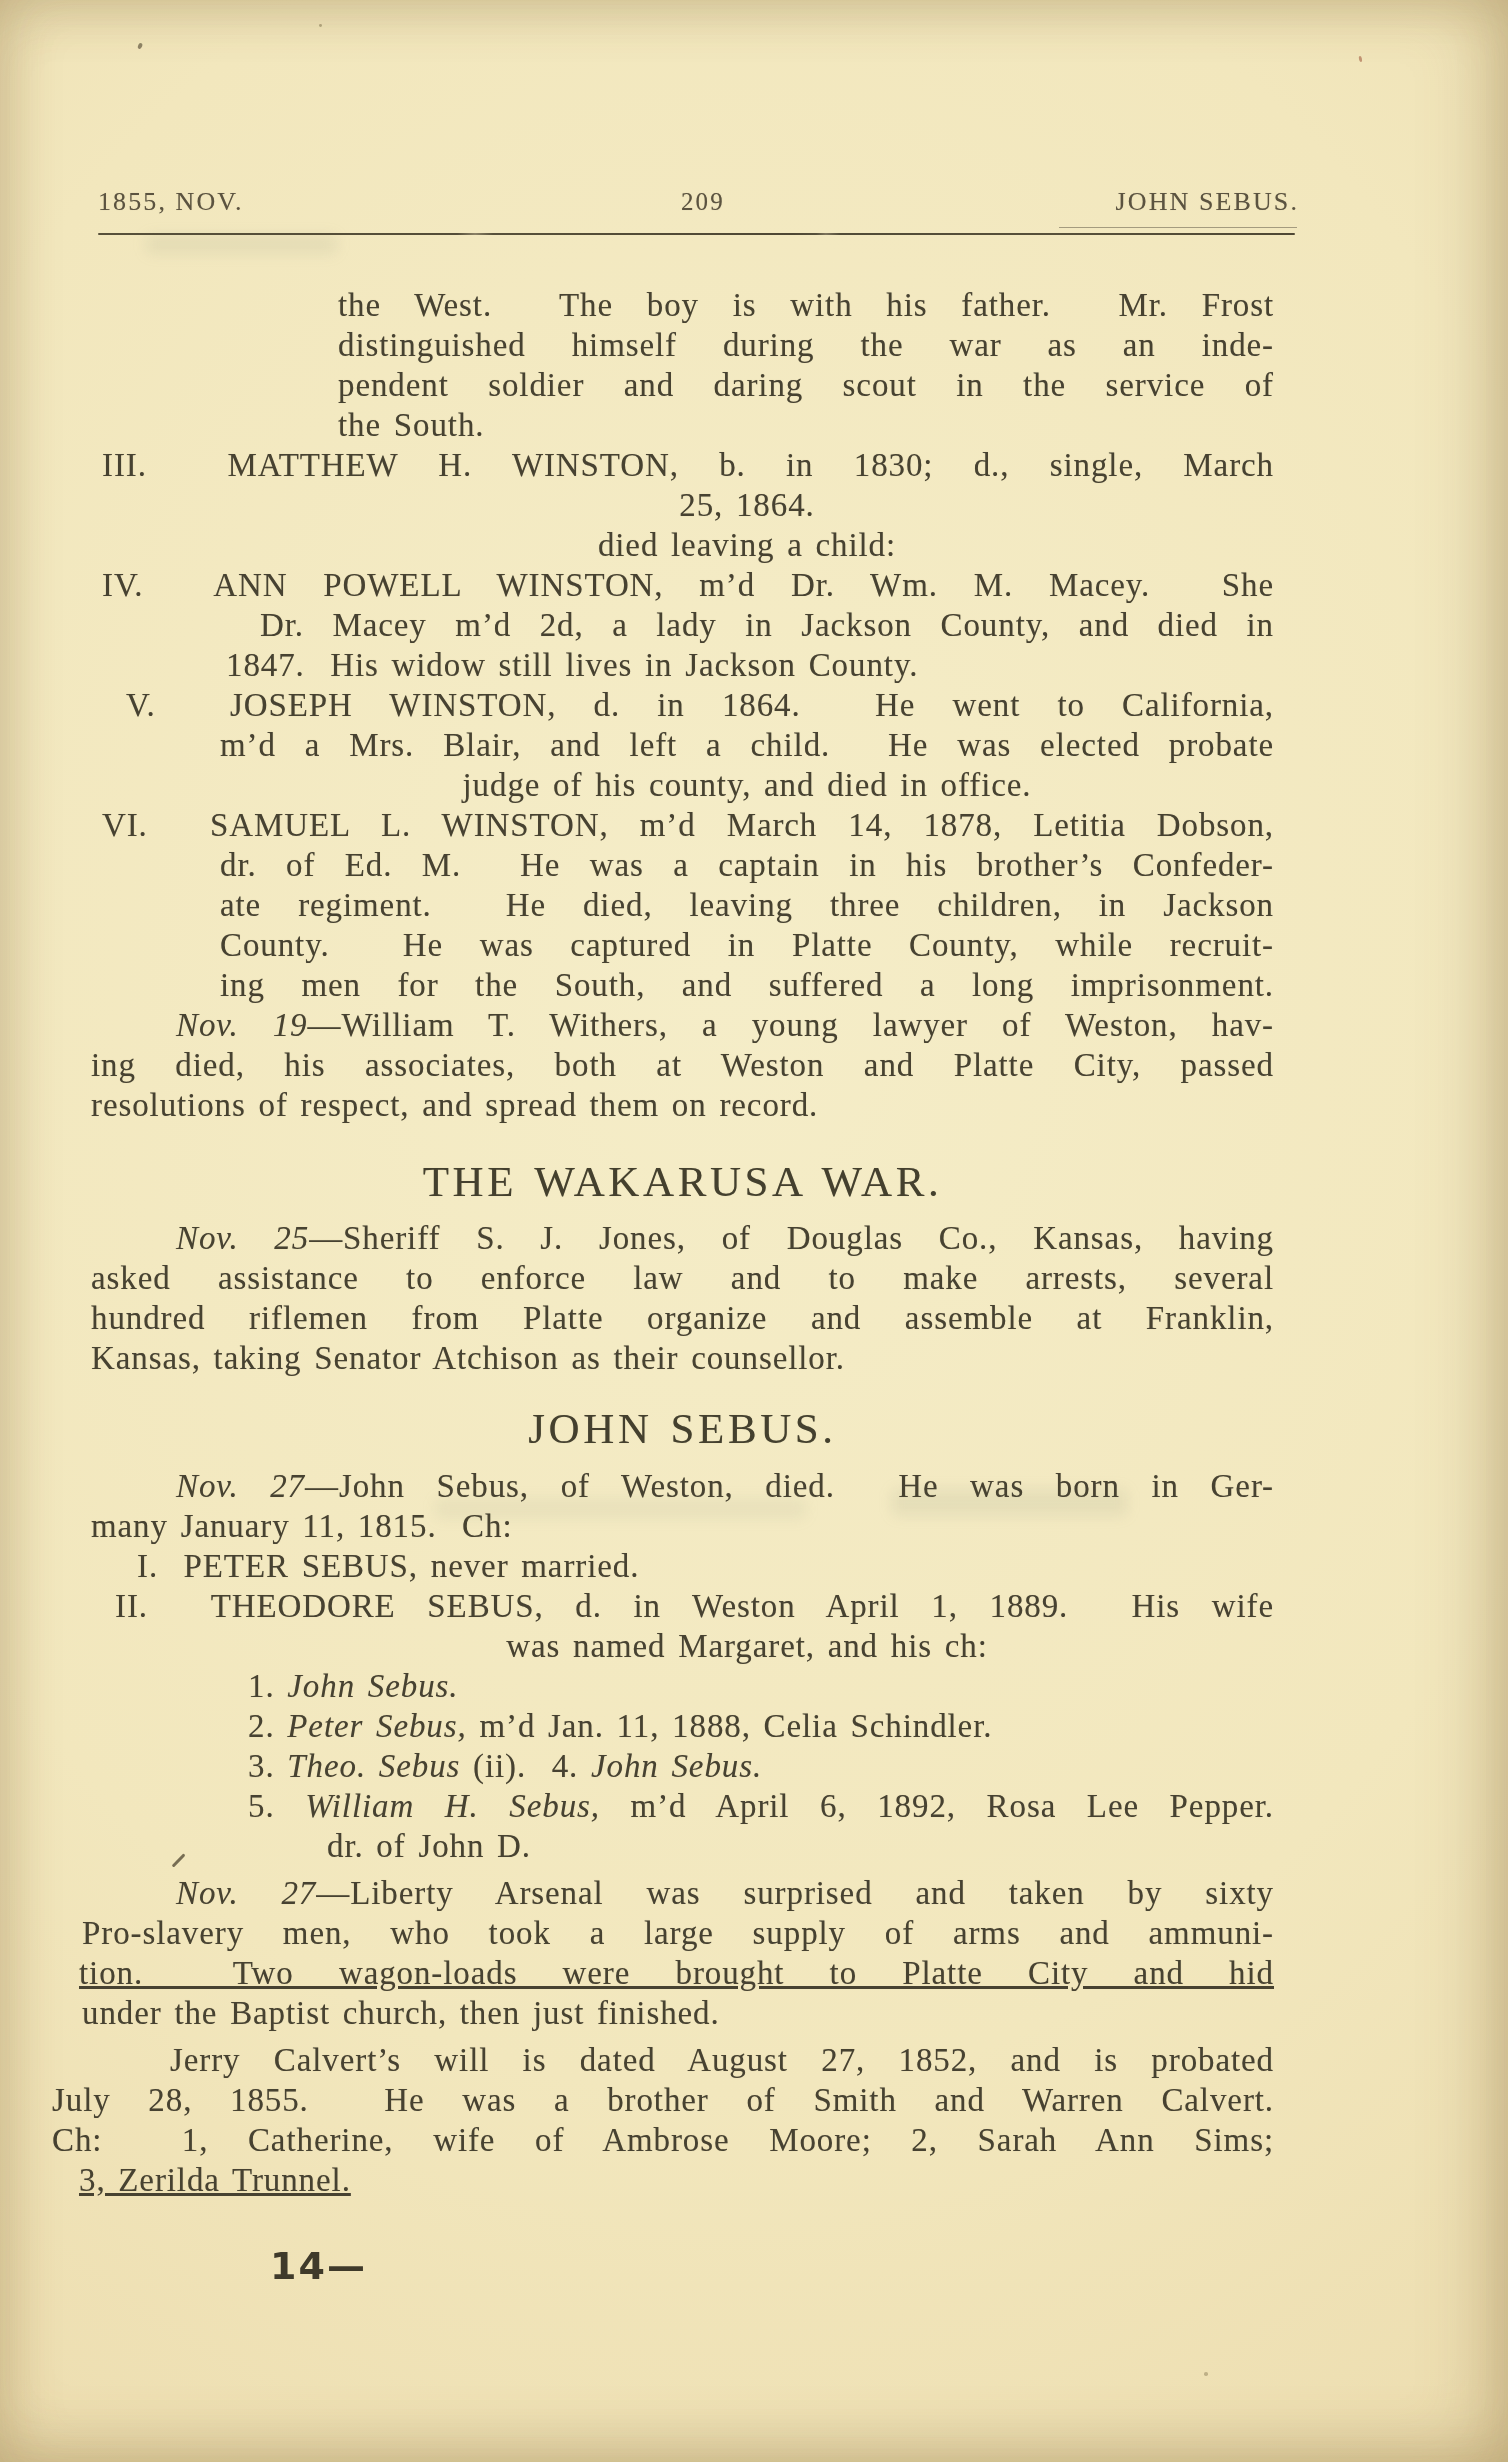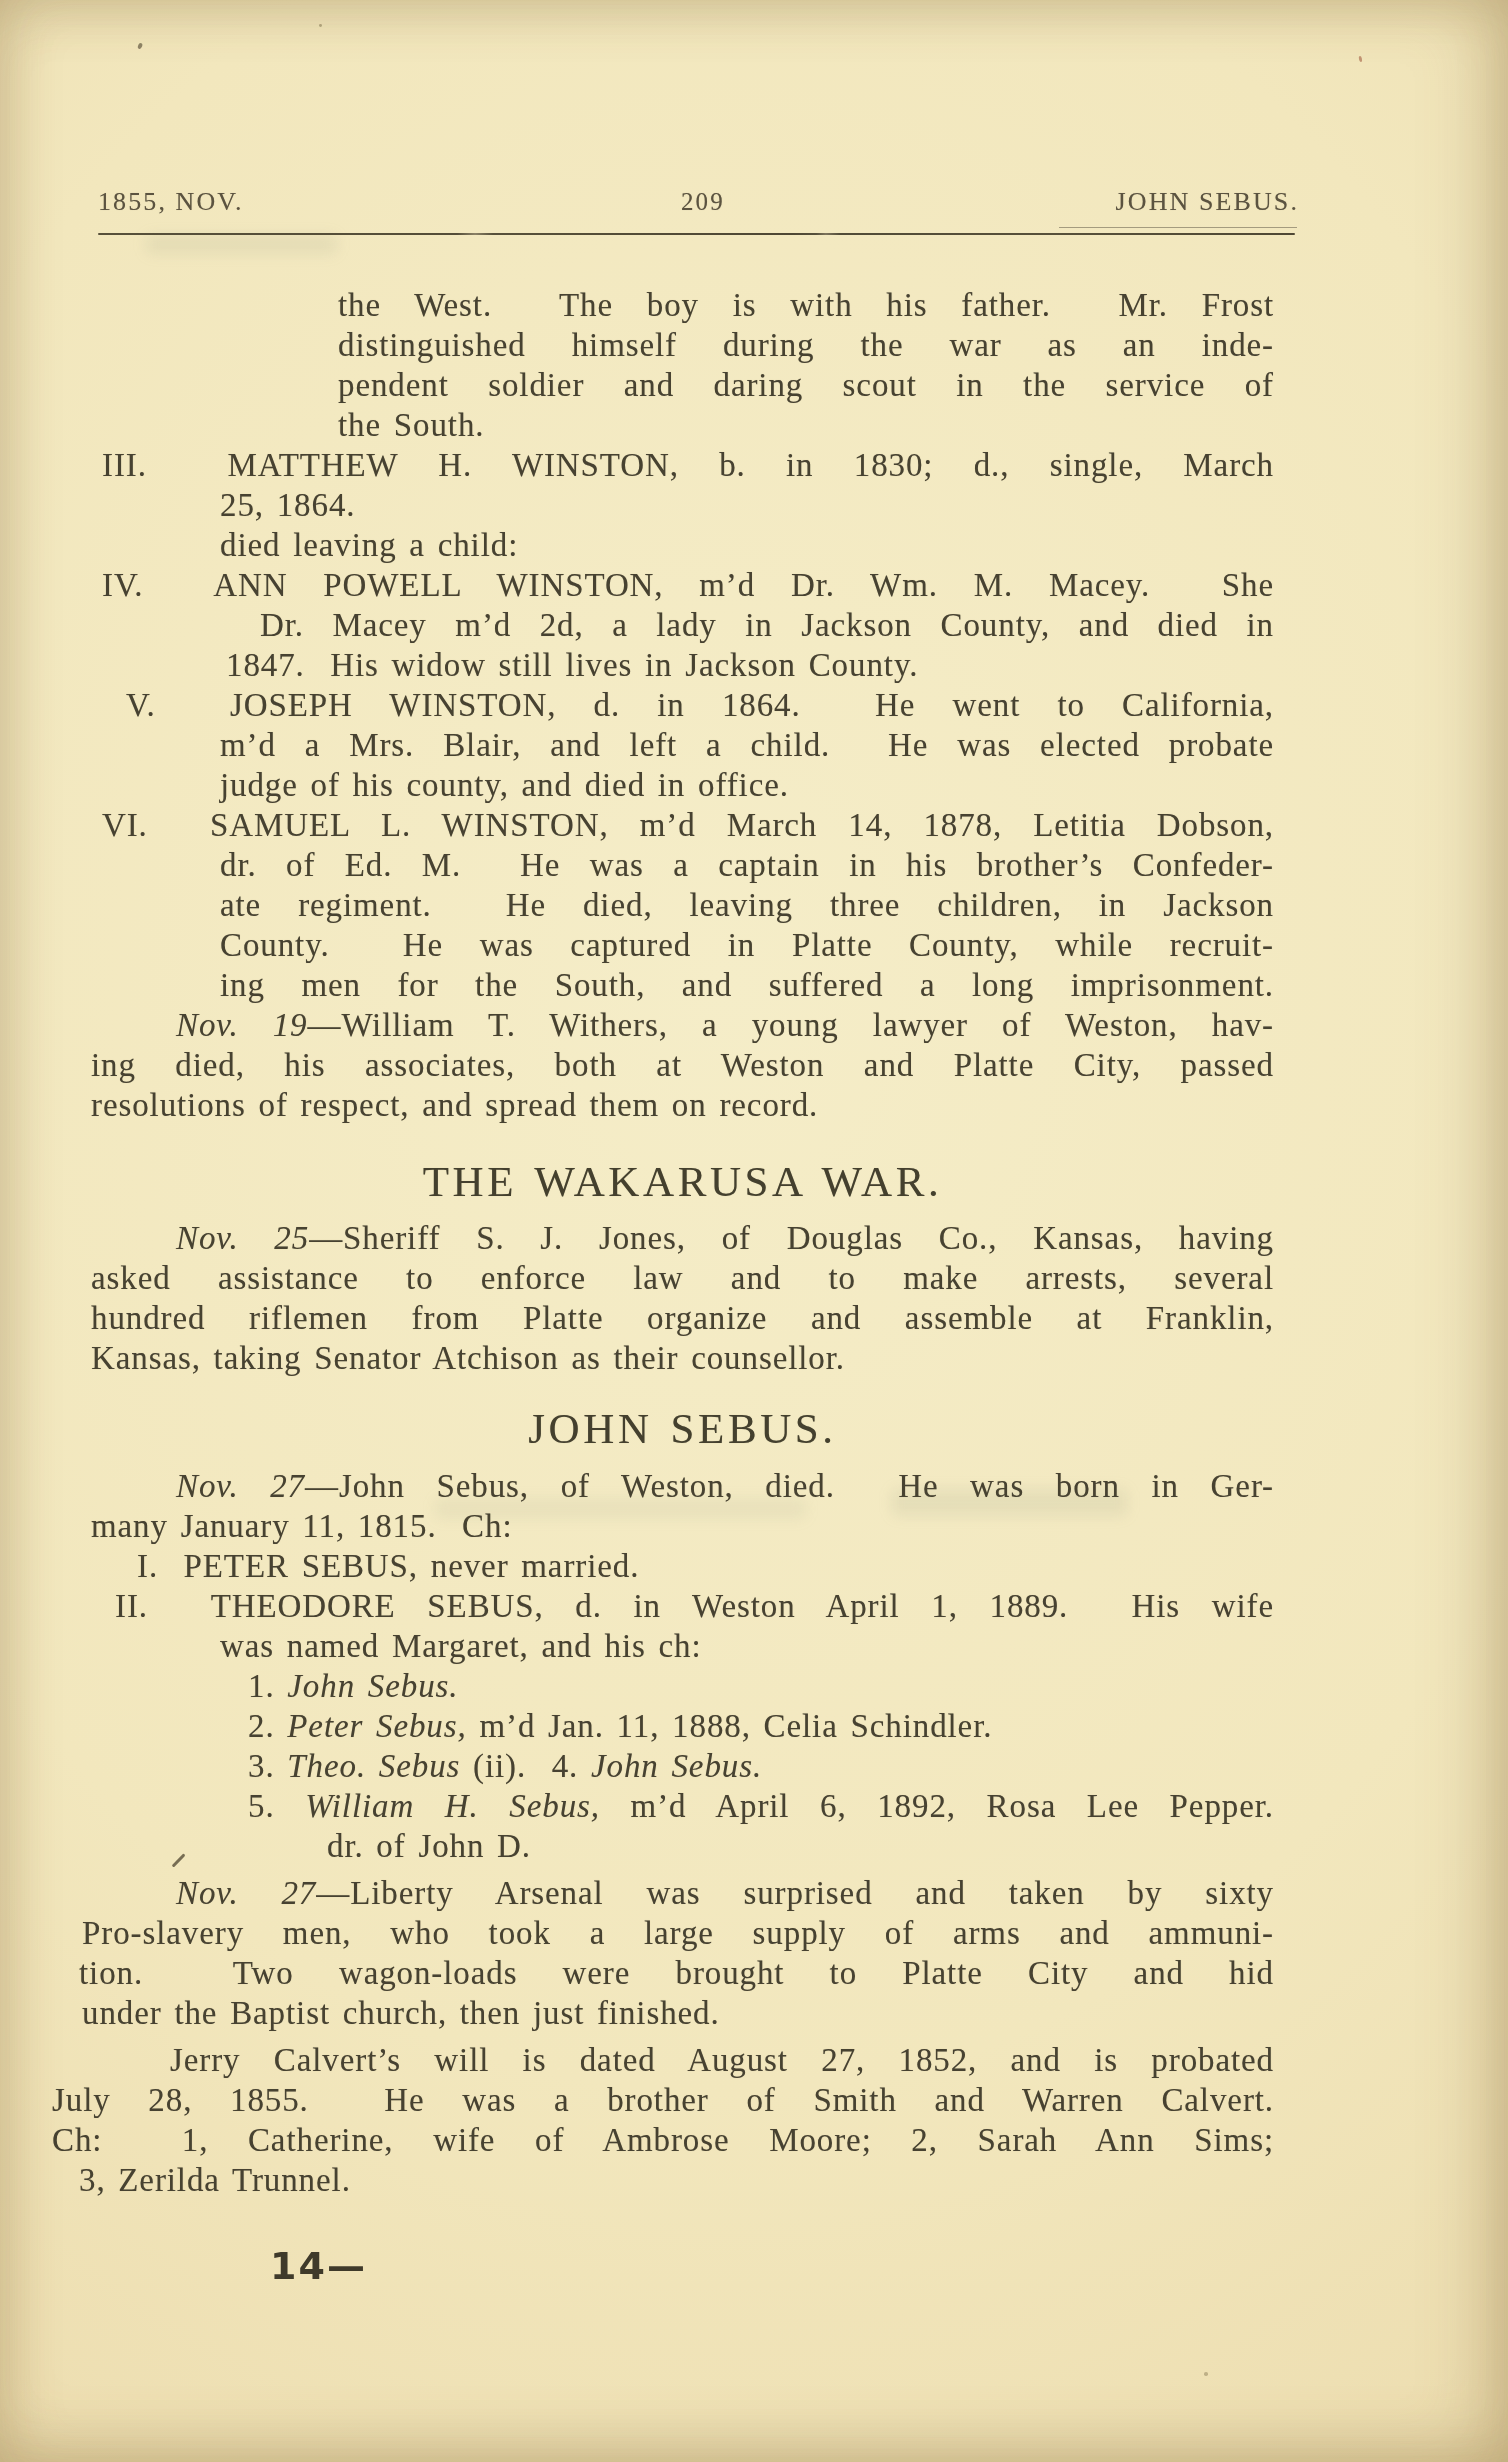--- a/index.html
+++ b/index.html
@@ -51,32 +51,32 @@
   .ln{height:40px;padding-right:235px;}
   .ln.j{text-align:justify;text-align-last:justify;}
   .ln.mt{margin-top:7.1px;}
   .it{font-style:italic;}
   
   .i-q  {padding-left:338px;}  
   .i-r  {padding-left:102px;}  
   .i-rv {padding-left:126px;}  
   .i-ri {padding-left:137px;}  
   .i-rii{padding-left:115px;}  
-  .i-rc {padding-left:220px;}  
+  .i-rc {padding-left:220px;text-align:center;}  
   .i-s1 {padding-left:262px;}  
   .i-s1c{padding-left:260px;}  
   .i-s1y{padding-left:226px;}  
   .i-s2 {padding-left:248px;}  
   .i-s2d{padding-left:327px;}  
   .i-p  {padding-left:176px;}  
   .i-pb {padding-left:170px;}  
   .i-f  {padding-left:91px;}  
   .i-fb {padding-left:82px;}  
   .i-fc {padding-left:52px;}
-  .i-fd {padding-left:79px;}
+  .i-fd {padding-left:79px;text-decoration:underline;}
   
   .heading{
     font-size:43px;letter-spacing:3.6px;color:#44402e;
     padding-left:91px;padding-right:235px;
     text-align:center;height:40px;line-height:40px;
     text-shadow:0 0 0.7px rgba(68,64,46,.3);
   }
   .h1{margin-top:37px;margin-bottom:15.7px;}
   .h2{margin-top:31px;margin-bottom:17px;}
   

